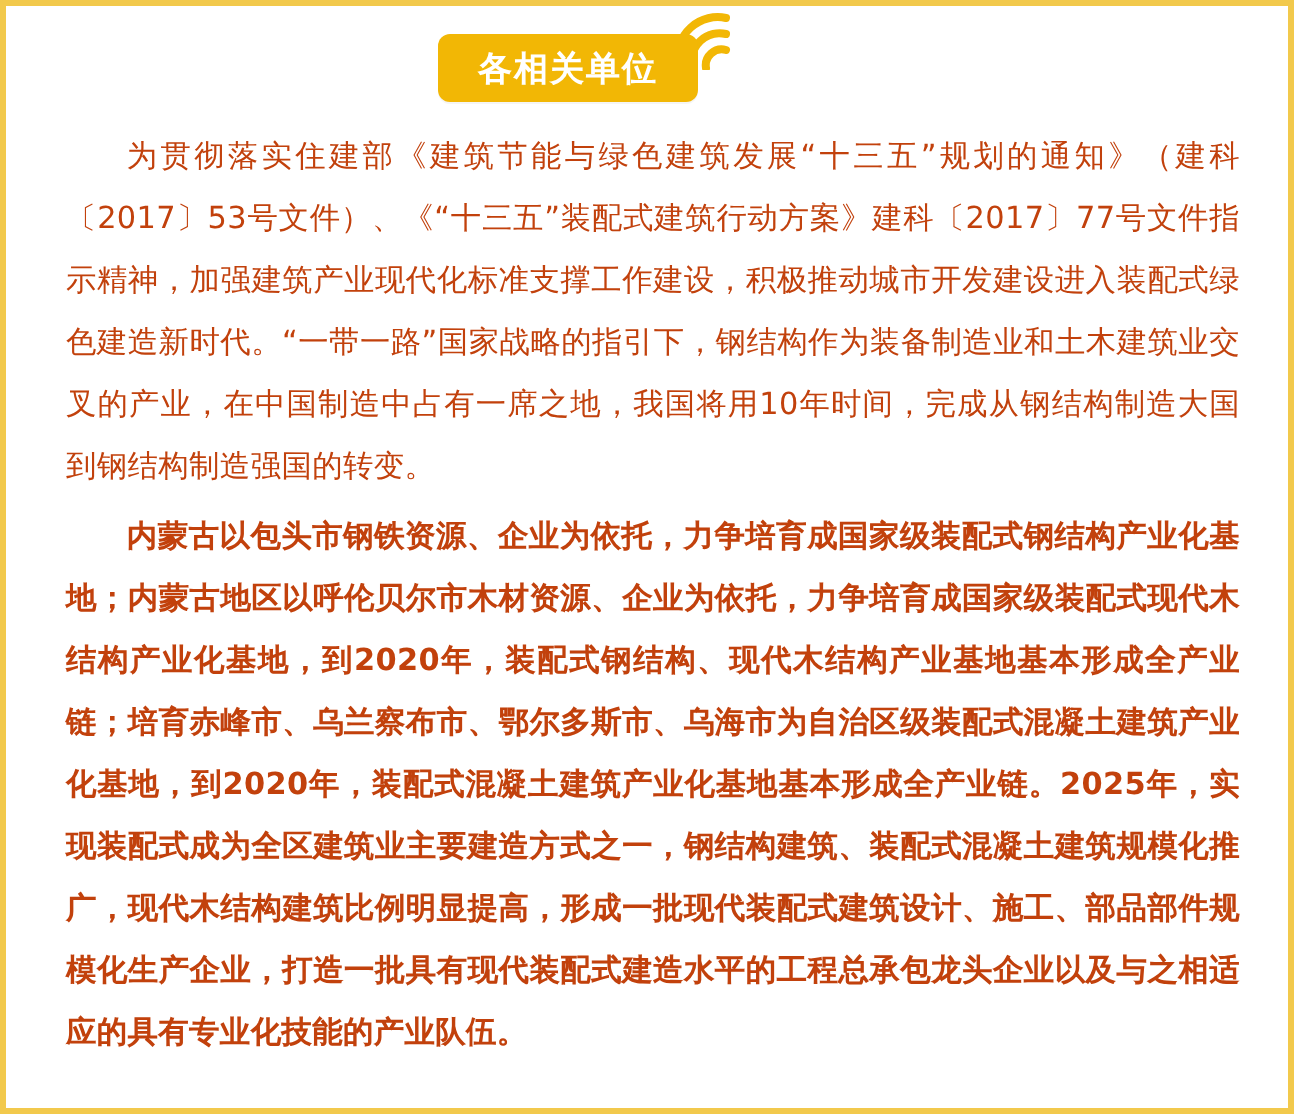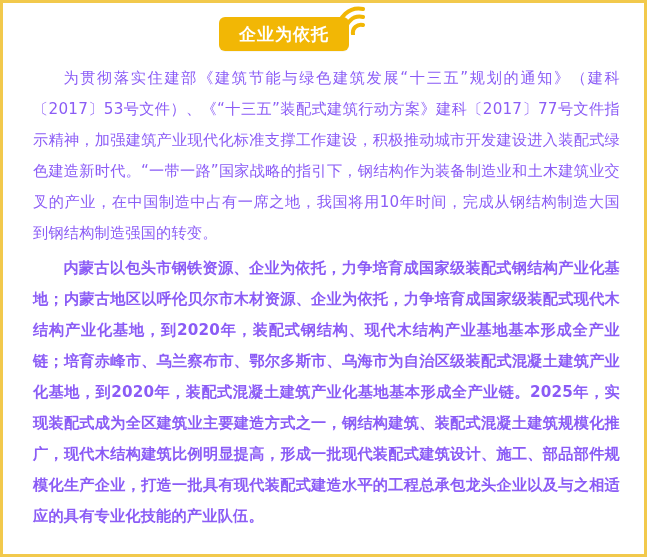--- a/index.html
+++ b/index.html
@@ -52,21 +52,21 @@
   .content {
     position: absolute;
     left: 0;
     top: 60px;
     width: 647px;
     padding: 0 30px;
     box-sizing: border-box;
   }
   .para {
     margin: 0 0 4px 0;
-    color: #8b5cf6;
+    color: #c2410c;
     font-size: 15.2px;
     line-height: 31px;
     text-align: justify;
     text-justify: inter-ideograph;
     text-indent: 2em;
     letter-spacing: 0.2px;
     white-space: normal;
   }
   .para.second {
     margin-top: 2px;
@@ -80,21 +80,21 @@
 
   <div class="arcs">
     <svg width="44" height="30" viewBox="0 0 44 30" xmlns="http://www.w3.org/2000/svg">
       <path d="M6 26 A20 20 0 0 1 30 4" fill="none" stroke="#f2b705" stroke-width="4" stroke-linecap="round"></path>
       <path d="M13 28 A14 14 0 0 1 30 12" fill="none" stroke="#f2b705" stroke-width="4" stroke-linecap="round"></path>
       <path d="M20 29 A8 8 0 0 1 30 20" fill="none" stroke="#f2b705" stroke-width="4" stroke-linecap="round"></path>
     </svg>
   </div>
 
   <div class="badge">
-    <span>企业为依托</span>
+    <span>各相关单位</span>
   </div>
 
   <div class="content">
     <p class="para first">为贯彻落实住建部《建筑节能与绿色建筑发展“十三五”规划的通知》（建科〔2017〕53号文件）、《“十三五”装配式建筑行动方案》建科〔2017〕77号文件指示精神，加强建筑产业现代化标准支撑工作建设，积极推动城市开发建设进入装配式绿色建造新时代。“一带一路”国家战略的指引下，钢结构作为装备制造业和土木建筑业交叉的产业，在中国制造中占有一席之地，我国将用10年时间，完成从钢结构制造大国到钢结构制造强国的转变。</p>
     <p class="para second">内蒙古以包头市钢铁资源、企业为依托，力争培育成国家级装配式钢结构产业化基地；内蒙古地区以呼伦贝尔市木材资源、企业为依托，力争培育成国家级装配式现代木结构产业化基地，到2020年，装配式钢结构、现代木结构产业基地基本形成全产业链；培育赤峰市、乌兰察布市、鄂尔多斯市、乌海市为自治区级装配式混凝土建筑产业化基地，到2020年，装配式混凝土建筑产业化基地基本形成全产业链。2025年，实现装配式成为全区建筑业主要建造方式之一，钢结构建筑、装配式混凝土建筑规模化推广，现代木结构建筑比例明显提高，形成一批现代装配式建筑设计、施工、部品部件规模化生产企业，打造一批具有现代装配式建造水平的工程总承包龙头企业以及与之相适应的具有专业化技能的产业队伍。</p>
   </div>
 
 </div>
 
 </body></html>

